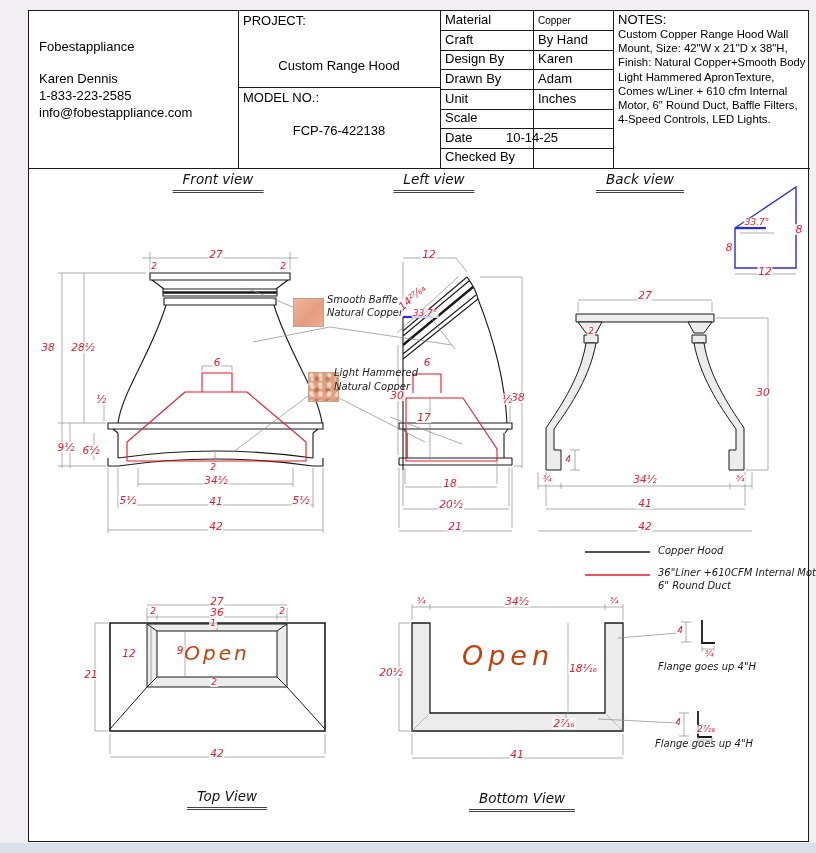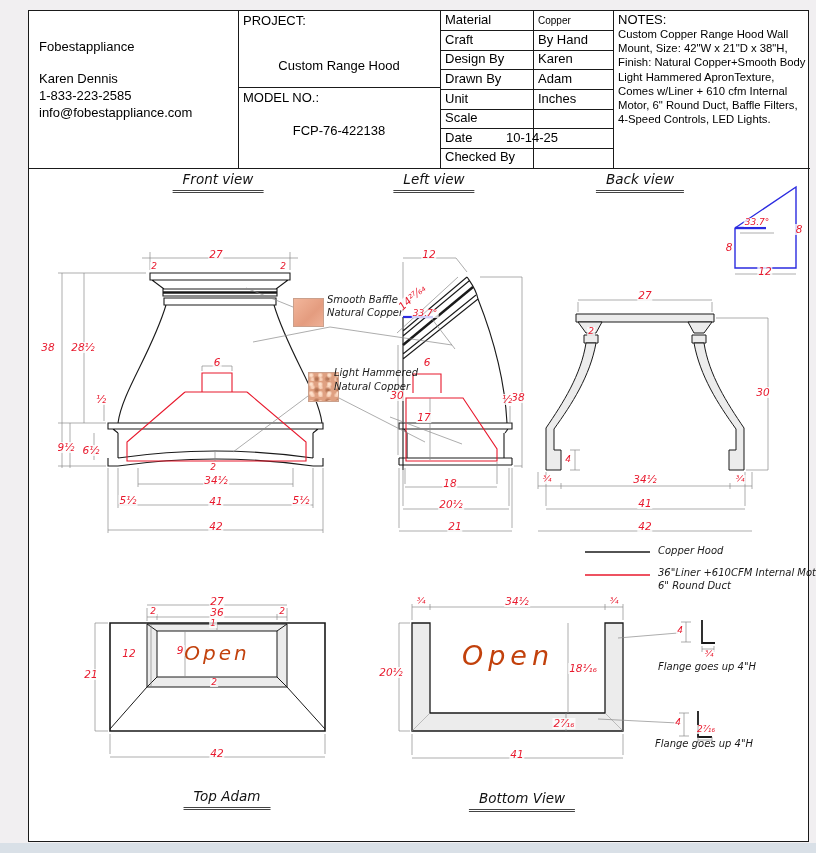--- a/index.html
+++ b/index.html
@@ -188,21 +188,21 @@
   <span class="tbt" style="left:445px;top:149px">Checked By</span>
   <span class="tbt" style="left:538px;top:149px"></span>
 
   <span class="tbt" style="left:618px;top:12px">NOTES:</span>
   <div class="notes" style="left:618px;top:27px;width:190px">Custom Copper Range Hood Wall Mount, Size: 42"W x 21"D x 38"H, Finish: Natural Copper+Smooth Body Light Hammered ApronTexture, Comes w/Liner + 610 cfm Internal Motor, 6" Round Duct, Baffle Filters, 4-Speed Controls, LED Lights.</div>
 </div>
 
 <div class="vt" style="left:218px;top:171px">Front view</div>
 <div class="vt" style="left:434px;top:171px">Left view</div>
 <div class="vt" style="left:640px;top:171px">Back view</div>
-<div class="vt" style="left:227px;top:788px">Top Adam</div>
+<div class="vt" style="left:227px;top:788px">Top View</div>
 <div class="vt" style="left:522px;top:790px">Bottom View</div>
 
 <div class="swatch sw-smooth" style="left:293px;top:298px;width:29px;height:27px"></div>
 <span class="ct" style="left:327px;top:294px">Smooth Baffle</span>
 <span class="ct" style="left:327px;top:307px">Natural Copper</span>
 <div class="swatch sw-hammer" style="left:308px;top:372px;width:29px;height:28px"></div>
 <span class="ct" style="left:334px;top:367px">Light Hammered</span>
 <span class="ct" style="left:334px;top:381px">Natural Copper</span>
 
 <span class="ct" style="left:658px;top:545px">Copper Hood</span>

